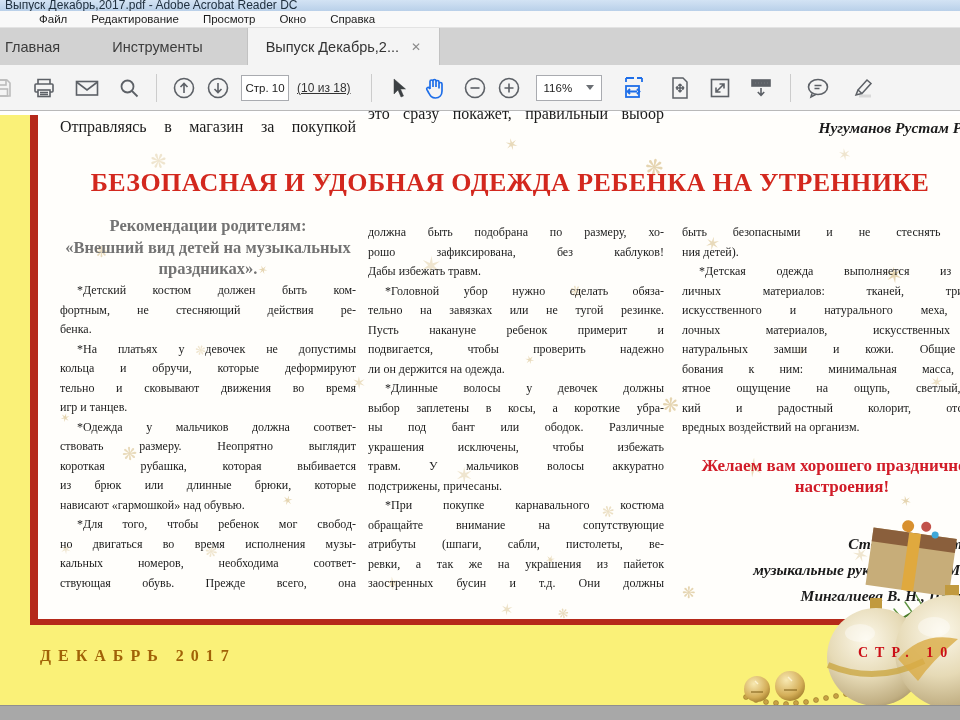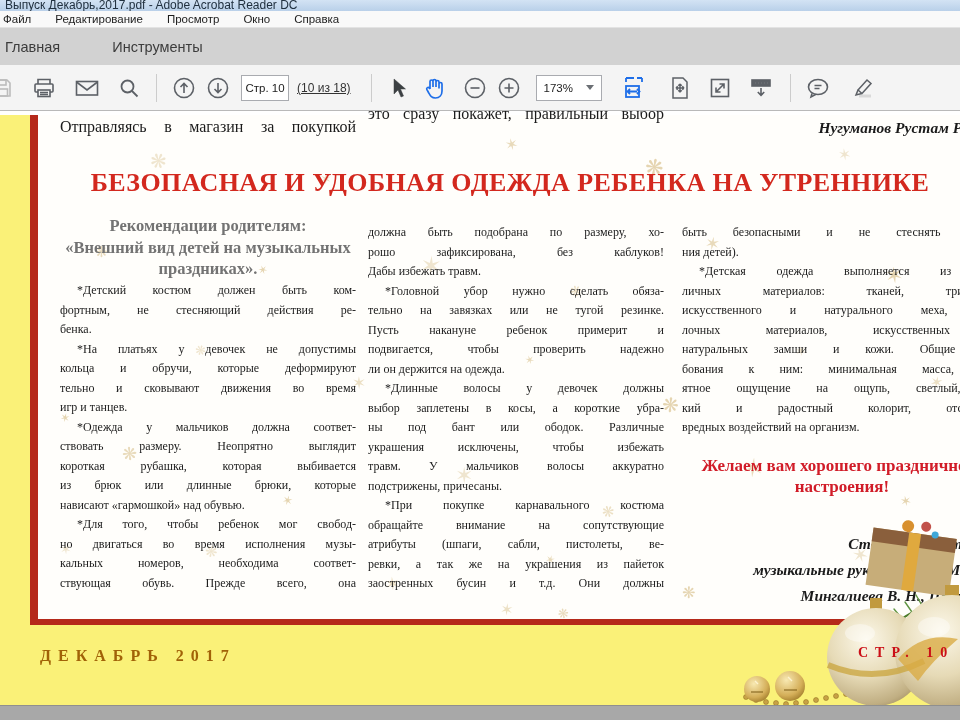--- a/index.html
+++ b/index.html
@@ -5,21 +5,21 @@
   * { margin:0; padding:0; box-sizing:border-box; }
   html,body { width:960px; height:720px; overflow:hidden; }
   body { font-family:"Liberation Sans", sans-serif; background:#fff; }
   .screen { position:relative; width:960px; height:720px; overflow:hidden; }
 
   
   .titlebar { position:absolute; left:0; top:0; width:960px; height:11px;
     background:linear-gradient(#d3e3f4,#b9d0e9); overflow:hidden; }
   .titlebar span { display:block; font-size:12px; line-height:12px; margin:-1px 0 0 5px; color:#20303f; white-space:nowrap; }
   .menubar { position:absolute; left:0; top:11px; width:960px; height:17px;
-    background:#f9f9f9; border-bottom:1px solid #e3e3e3; display:flex; align-items:center; overflow:hidden; }
+    background:#f9f9f9; border-bottom:1px solid #e3e3e3; display:flex; align-items:center; overflow:hidden;padding-left:36px; }
   .menu-item { font-size:11.5px; color:#1c1c1c; padding:0 12px; white-space:nowrap; }
   .menu-item:first-child { margin-left:-9px; }
   .tabbar { position:absolute; left:0; top:28px; width:960px; height:37px;
     background:#d2d2d2; display:flex; align-items:stretch; overflow:hidden;text-align:center; }
   .tab { display:flex; align-items:center; font-size:14.5px; color:#3c3c3c; padding:0 18px; white-space:nowrap; }
   .tab.first { margin-left:-13px; padding-right:24px; }
   .tab.second { margin-left:10px; }
   .tab.active { margin-left:26px; background:#f4f4f4; border-left:1px solid #c2c2c2; border-right:1px solid #c2c2c2; color:#333; gap:12px; }
   .tab-close { font-size:12px; color:#8a8a8a; cursor:default; }
   .toolbar { position:absolute; left:0; top:65px; width:960px; height:46px;
@@ -93,20 +93,24 @@
     <span class="menu-item">Файл</span>
     <span class="menu-item">Редактирование</span>
     <span class="menu-item">Просмотр</span>
     <span class="menu-item">Окно</span>
     <span class="menu-item">Справка</span>
   </div>
 
   <div class="tabbar">
     <div class="tab first">Главная</div>
     <div class="tab second">Инструменты</div>
+    <div class="tab active">
+      <span>Выпуск Декабрь,2...</span>
+      <span class="tab-close">✕</span>
+    </div>
   </div>
 
   <div class="toolbar">
     <div class="tbtn" style="margin-left:-8px">
       <svg class="icon" width="22" height="22" viewBox="0 0 22 22" fill="none" stroke="#bcbcbc" stroke-width="1.6">
           <path d="M4 3h11l3 3v13H4z"></path>
           <rect x="7" y="3" width="7" height="5"></rect>
           <rect x="6.5" y="12" width="9" height="7"></rect>
         </svg>
     </div>
@@ -162,21 +166,21 @@
           <path d="M8.5 13h9"></path>
         </svg>
     </div>
     <div class="tbtn" style="margin-left:8px">
       <svg class="icon" width="26" height="26" viewBox="0 0 26 26" fill="none" stroke="#5c6066" stroke-width="1.6">
           <circle cx="13" cy="13" r="9.5"></circle>
           <path d="M8.5 13h9M13 8.5v9"></path>
         </svg>
     </div>
     <div class="zoombox" style="margin-left:14px">
-      <span>173%</span>
+      <span>116%</span>
       <span class="caret"></span>
     </div>
     <div class="tbtn" style="margin-left:20px">
       <svg class="icon" width="26" height="26" viewBox="0 0 26 26" fill="none" stroke="#1e6ee8" stroke-width="1.8">
           <path d="M4 3v4M4 3h8M20 3v4M20 3h-5"></path>
           <rect x="4" y="11" width="13" height="11"></rect>
           <path d="M6 16.5h9M8 14l-2.5 2.5L8 19M15 14l2.5 2.5L15 19"></path>
         </svg>
     </div>
     <div class="tbtn" style="margin-left:20px">

